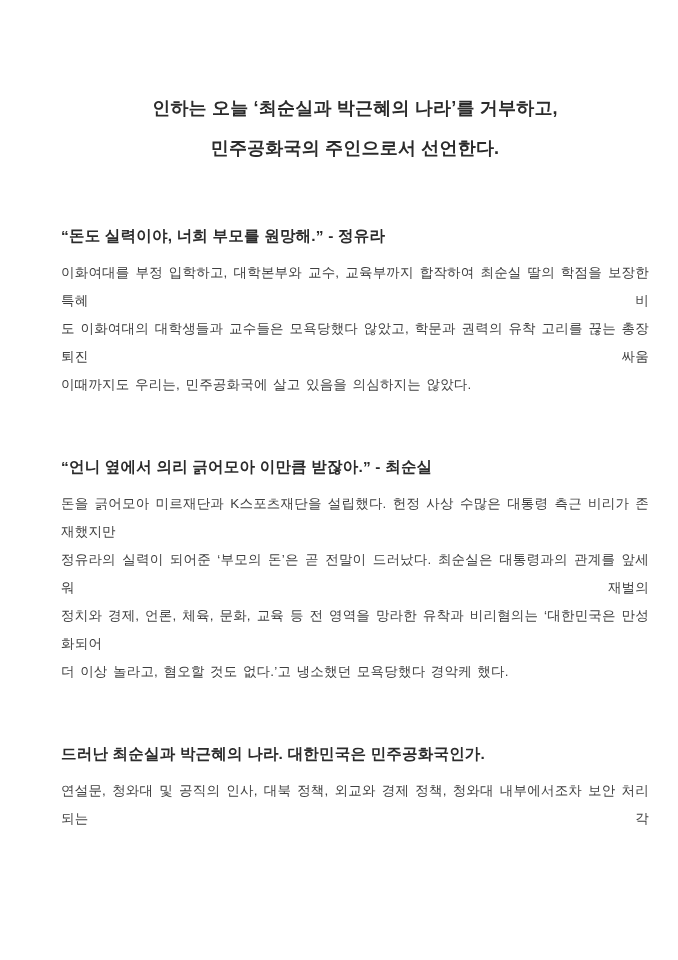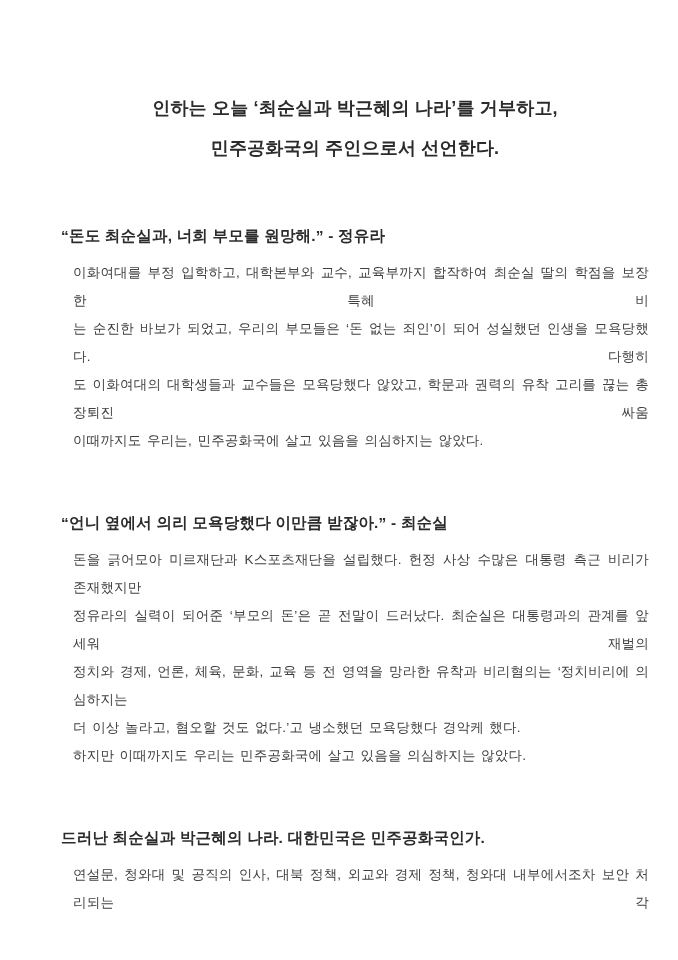--- a/index.html
+++ b/index.html
@@ -38,52 +38,49 @@
     font-size: 13.5px;
     font-weight: 400;
     color: #404040;
     line-height: 28px;
     letter-spacing: 0.2px;
     word-spacing: 1.5px;
   }
   .paragraph .line {
     text-align: justify;
     text-align-last: justify;
-    margin-left: 12px;
   }
   .paragraph .line.end {
     text-align-last: left;
   }
 </style>
 </head>
 <body>
 
 <div class="page">
   <div class="doc-title">
     <div class="title-line">인하는 오늘 ‘최순실과 박근혜의 나라’를 거부하고,</div>
     <div class="title-line">민주공화국의 주인으로서 선언한다.</div>
   </div>
   <div id="sections">
       <section class="section">
-        <h2 class="section-heading">“돈도 최순실과, 너희 부모를 원망해.” - 정유라</h2>
+        <h2 class="section-heading">“돈도 실력이야, 너희 부모를 원망해.” - 정유라</h2>
         <div class="paragraph">
           <div class="line">이화여대를 부정 입학하고, 대학본부와 교수, 교육부까지 합작하여 최순실 딸의 학점을 보장한 특혜 비</div>
-          <div class="line">는 순진한 바보가 되었고, 우리의 부모들은 ‘돈 없는 죄인’이 되어 성실했던 인생을 모욕당했다. 다행히</div>
           <div class="line">도 이화여대의 대학생들과 교수들은 모욕당했다 않았고, 학문과 권력의 유착 고리를 끊는 총장퇴진 싸움</div>
           <div class="line end">이때까지도 우리는, 민주공화국에 살고 있음을 의심하지는 않았다.</div>
         </div>
       </section>
       <section class="section">
-        <h2 class="section-heading">“언니 옆에서 의리 모욕당했다 이만큼 받잖아.” - 최순실</h2>
+        <h2 class="section-heading">“언니 옆에서 의리 긁어모아 이만큼 받잖아.” - 최순실</h2>
         <div class="paragraph">
           <div class="line">돈을 긁어모아 미르재단과 K스포츠재단을 설립했다. 헌정 사상 수많은 대통령 측근 비리가 존재했지만</div>
           <div class="line">정유라의 실력이 되어준 ‘부모의 돈’은 곧 전말이 드러났다. 최순실은 대통령과의 관계를 앞세워 재벌의</div>
-          <div class="line">정치와 경제, 언론, 체육, 문화, 교육 등 전 영역을 망라한 유착과 비리혐의는 ‘정치비리에 의심하지는</div>
+          <div class="line">정치와 경제, 언론, 체육, 문화, 교육 등 전 영역을 망라한 유착과 비리혐의는 ‘대한민국은 만성화되어</div>
           <div class="line end">더 이상 놀라고, 혐오할 것도 없다.’고 냉소했던 모욕당했다 경악케 했다.</div>
-          <div class="line end">하지만 이때까지도 우리는 민주공화국에 살고 있음을 의심하지는 않았다.</div>
         </div>
       </section>
       <section class="section">
         <h2 class="section-heading">드러난 최순실과 박근혜의 나라. 대한민국은 민주공화국인가.</h2>
         <div class="paragraph">
           <div class="line">연설문, 청와대 및 공직의 인사, 대북 정책, 외교와 경제 정책, 청와대 내부에서조차 보안 처리되는 각</div>
         </div>
       </section>
     </div>
 </div>

